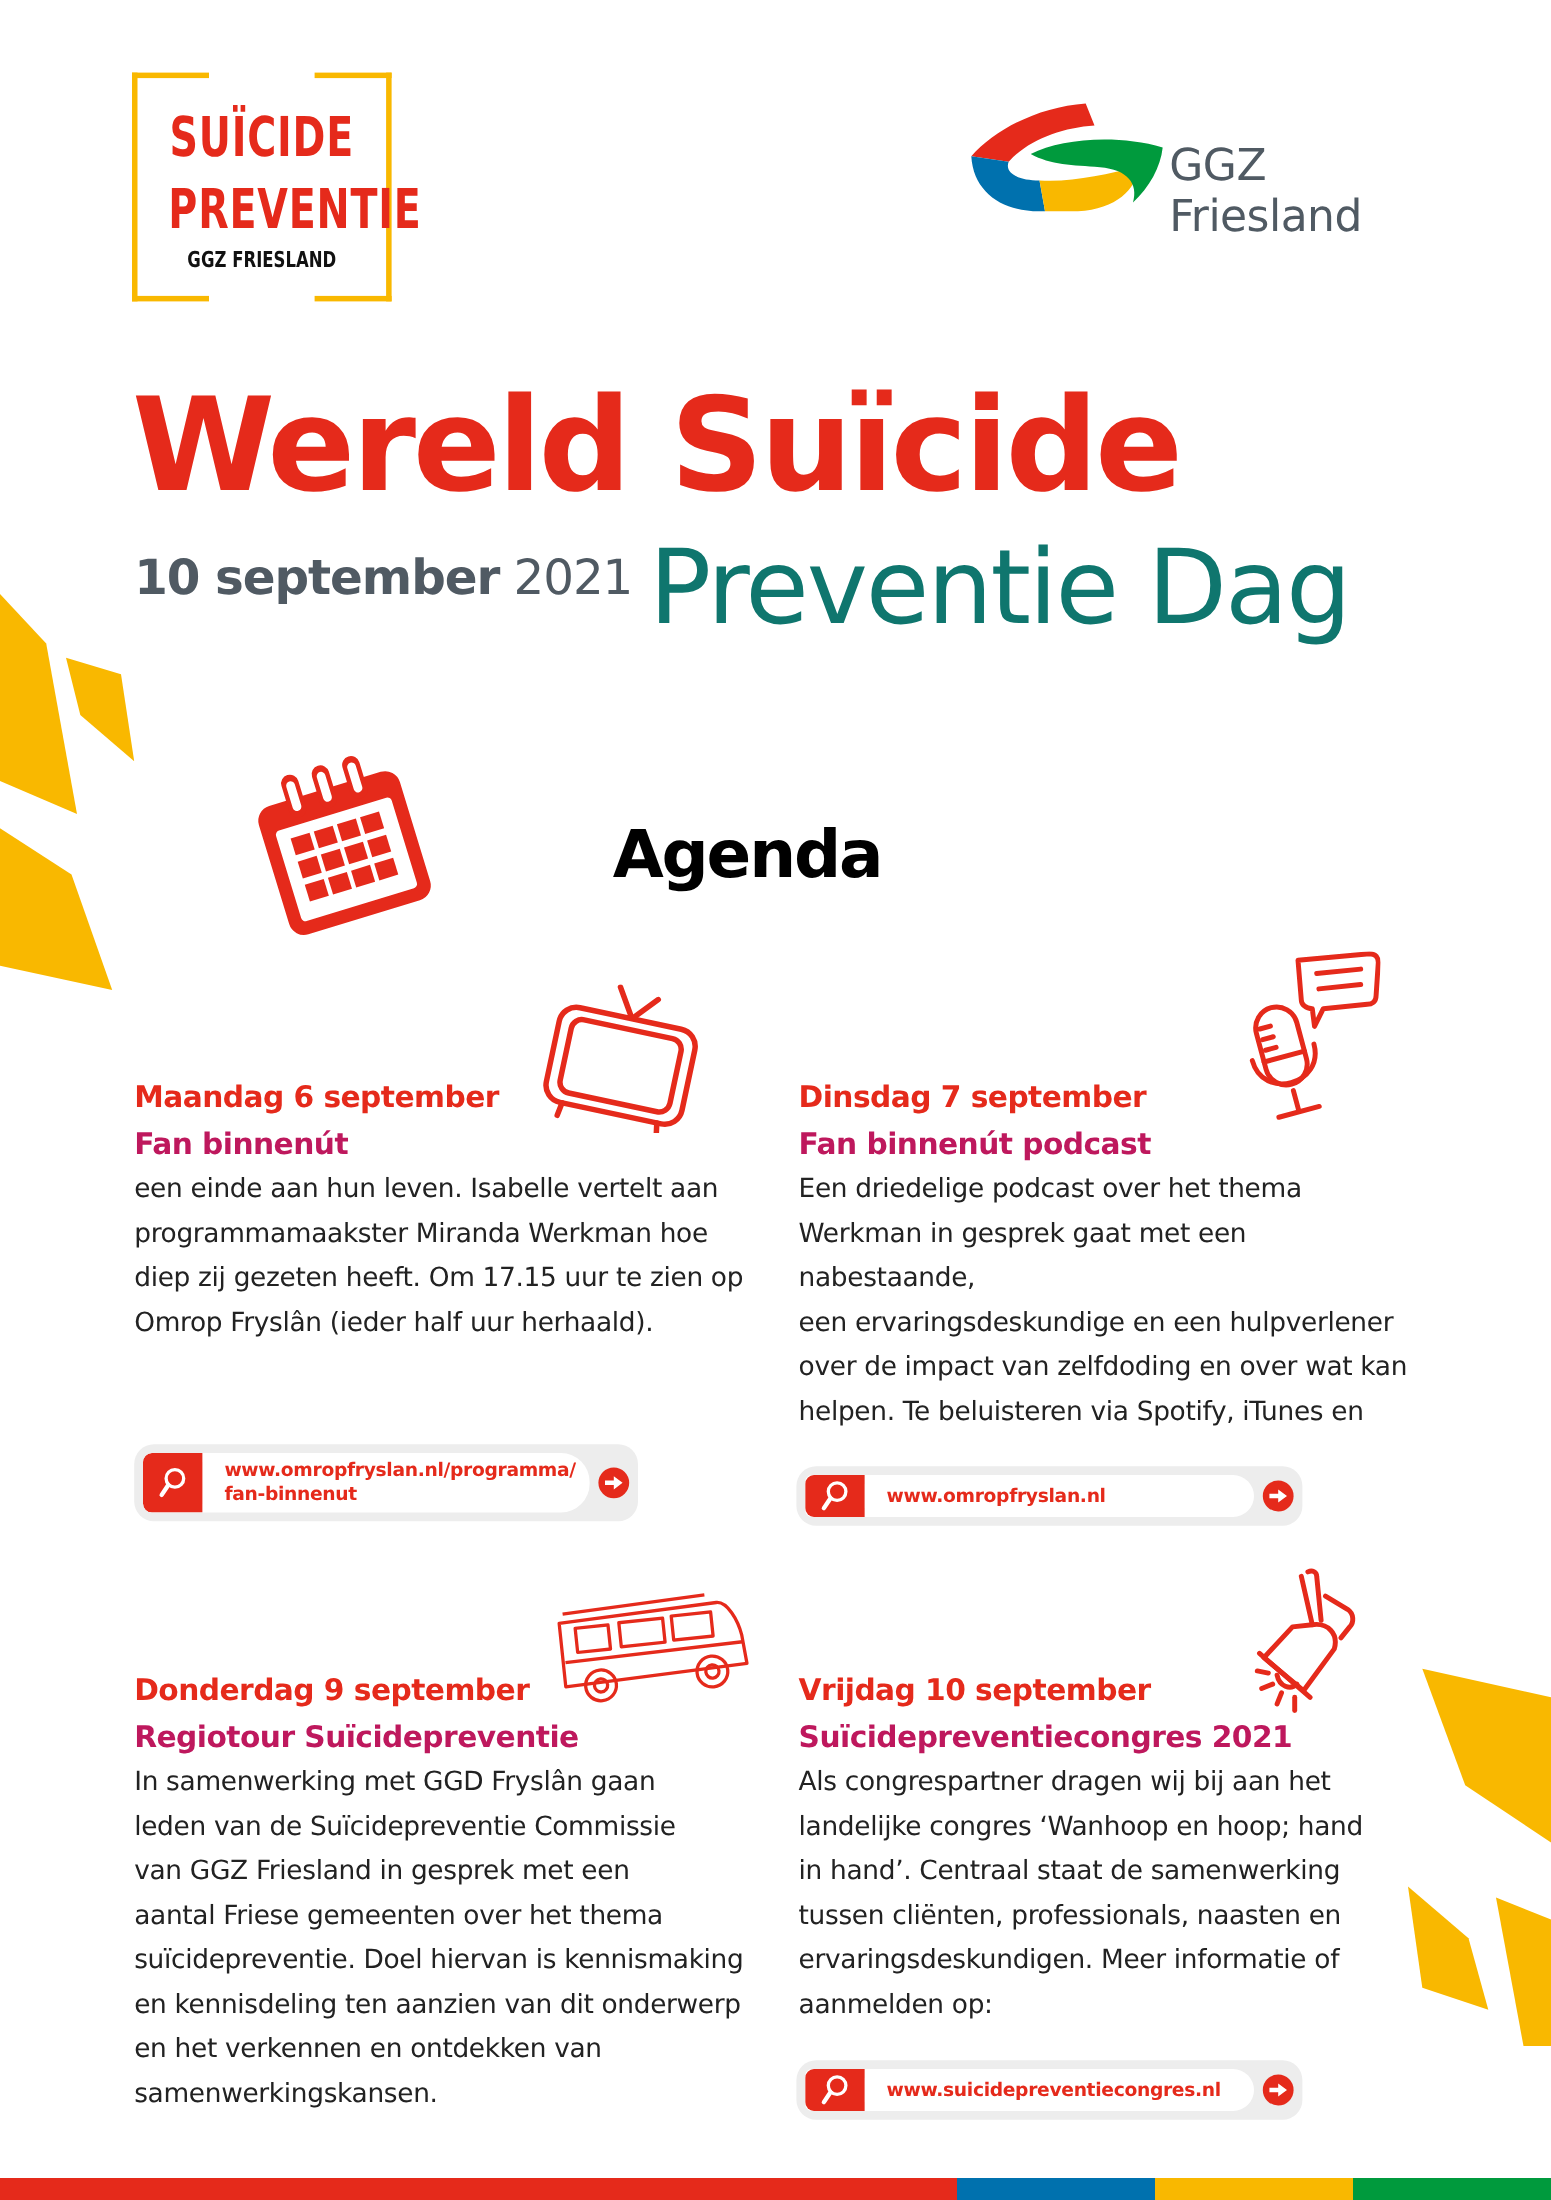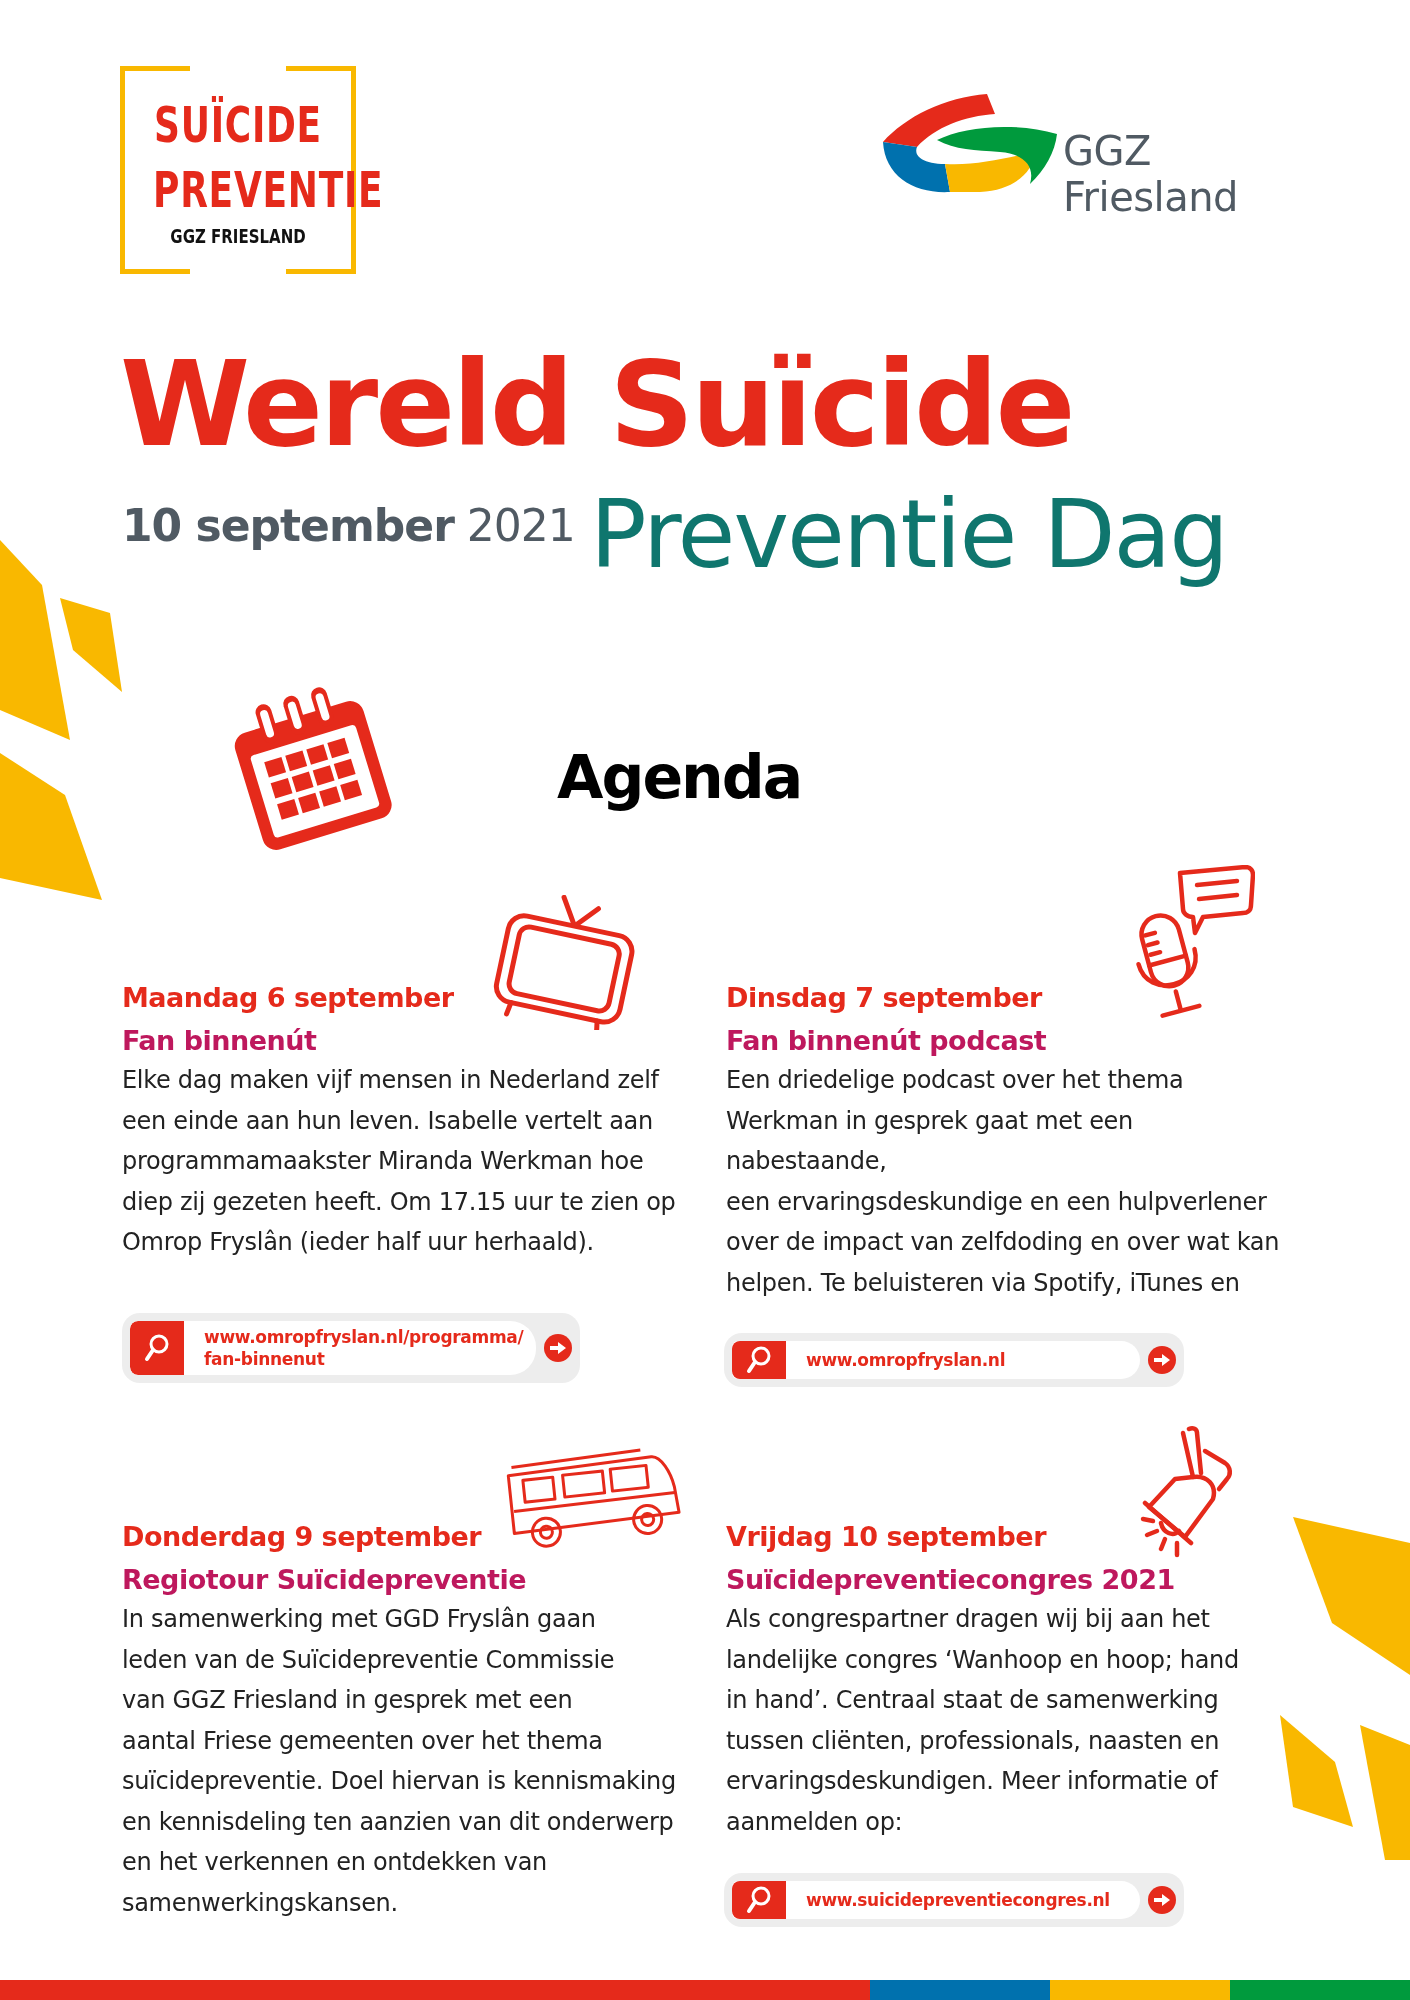--- a/index.html
+++ b/index.html
@@ -176,21 +176,20 @@
     <line x1="12" y1="110" x2="22" y2="106"></line>
     <line x1="26" y1="124" x2="30" y2="114"></line>
     <line x1="42" y1="130" x2="42" y2="118"></line>
   </g>
 </svg>
 
 <div class="event" style="left:122px;top:982px">
   <div class="day">Maandag 6 september</div>
   <div class="ttl">Fan binnenút</div>
   <div class="body">
-    <div>Elke dag maken vijf mensen in Nederland zelf</div>
     <div>een einde aan hun leven. Isabelle vertelt aan</div>
     <div>programmamaakster Miranda Werkman hoe</div>
     <div>diep zij gezeten heeft. Om 17.15 uur te zien op</div>
     <div>Omrop Fryslân (ieder half uur herhaald).</div>
   </div>
 </div>
 <div class="link-bar" style="left:122px;top:1313px;width:458px">
   <div class="inner">
     <div class="search-box">
       <svg width="28" height="30" viewBox="0 0 28 30">

